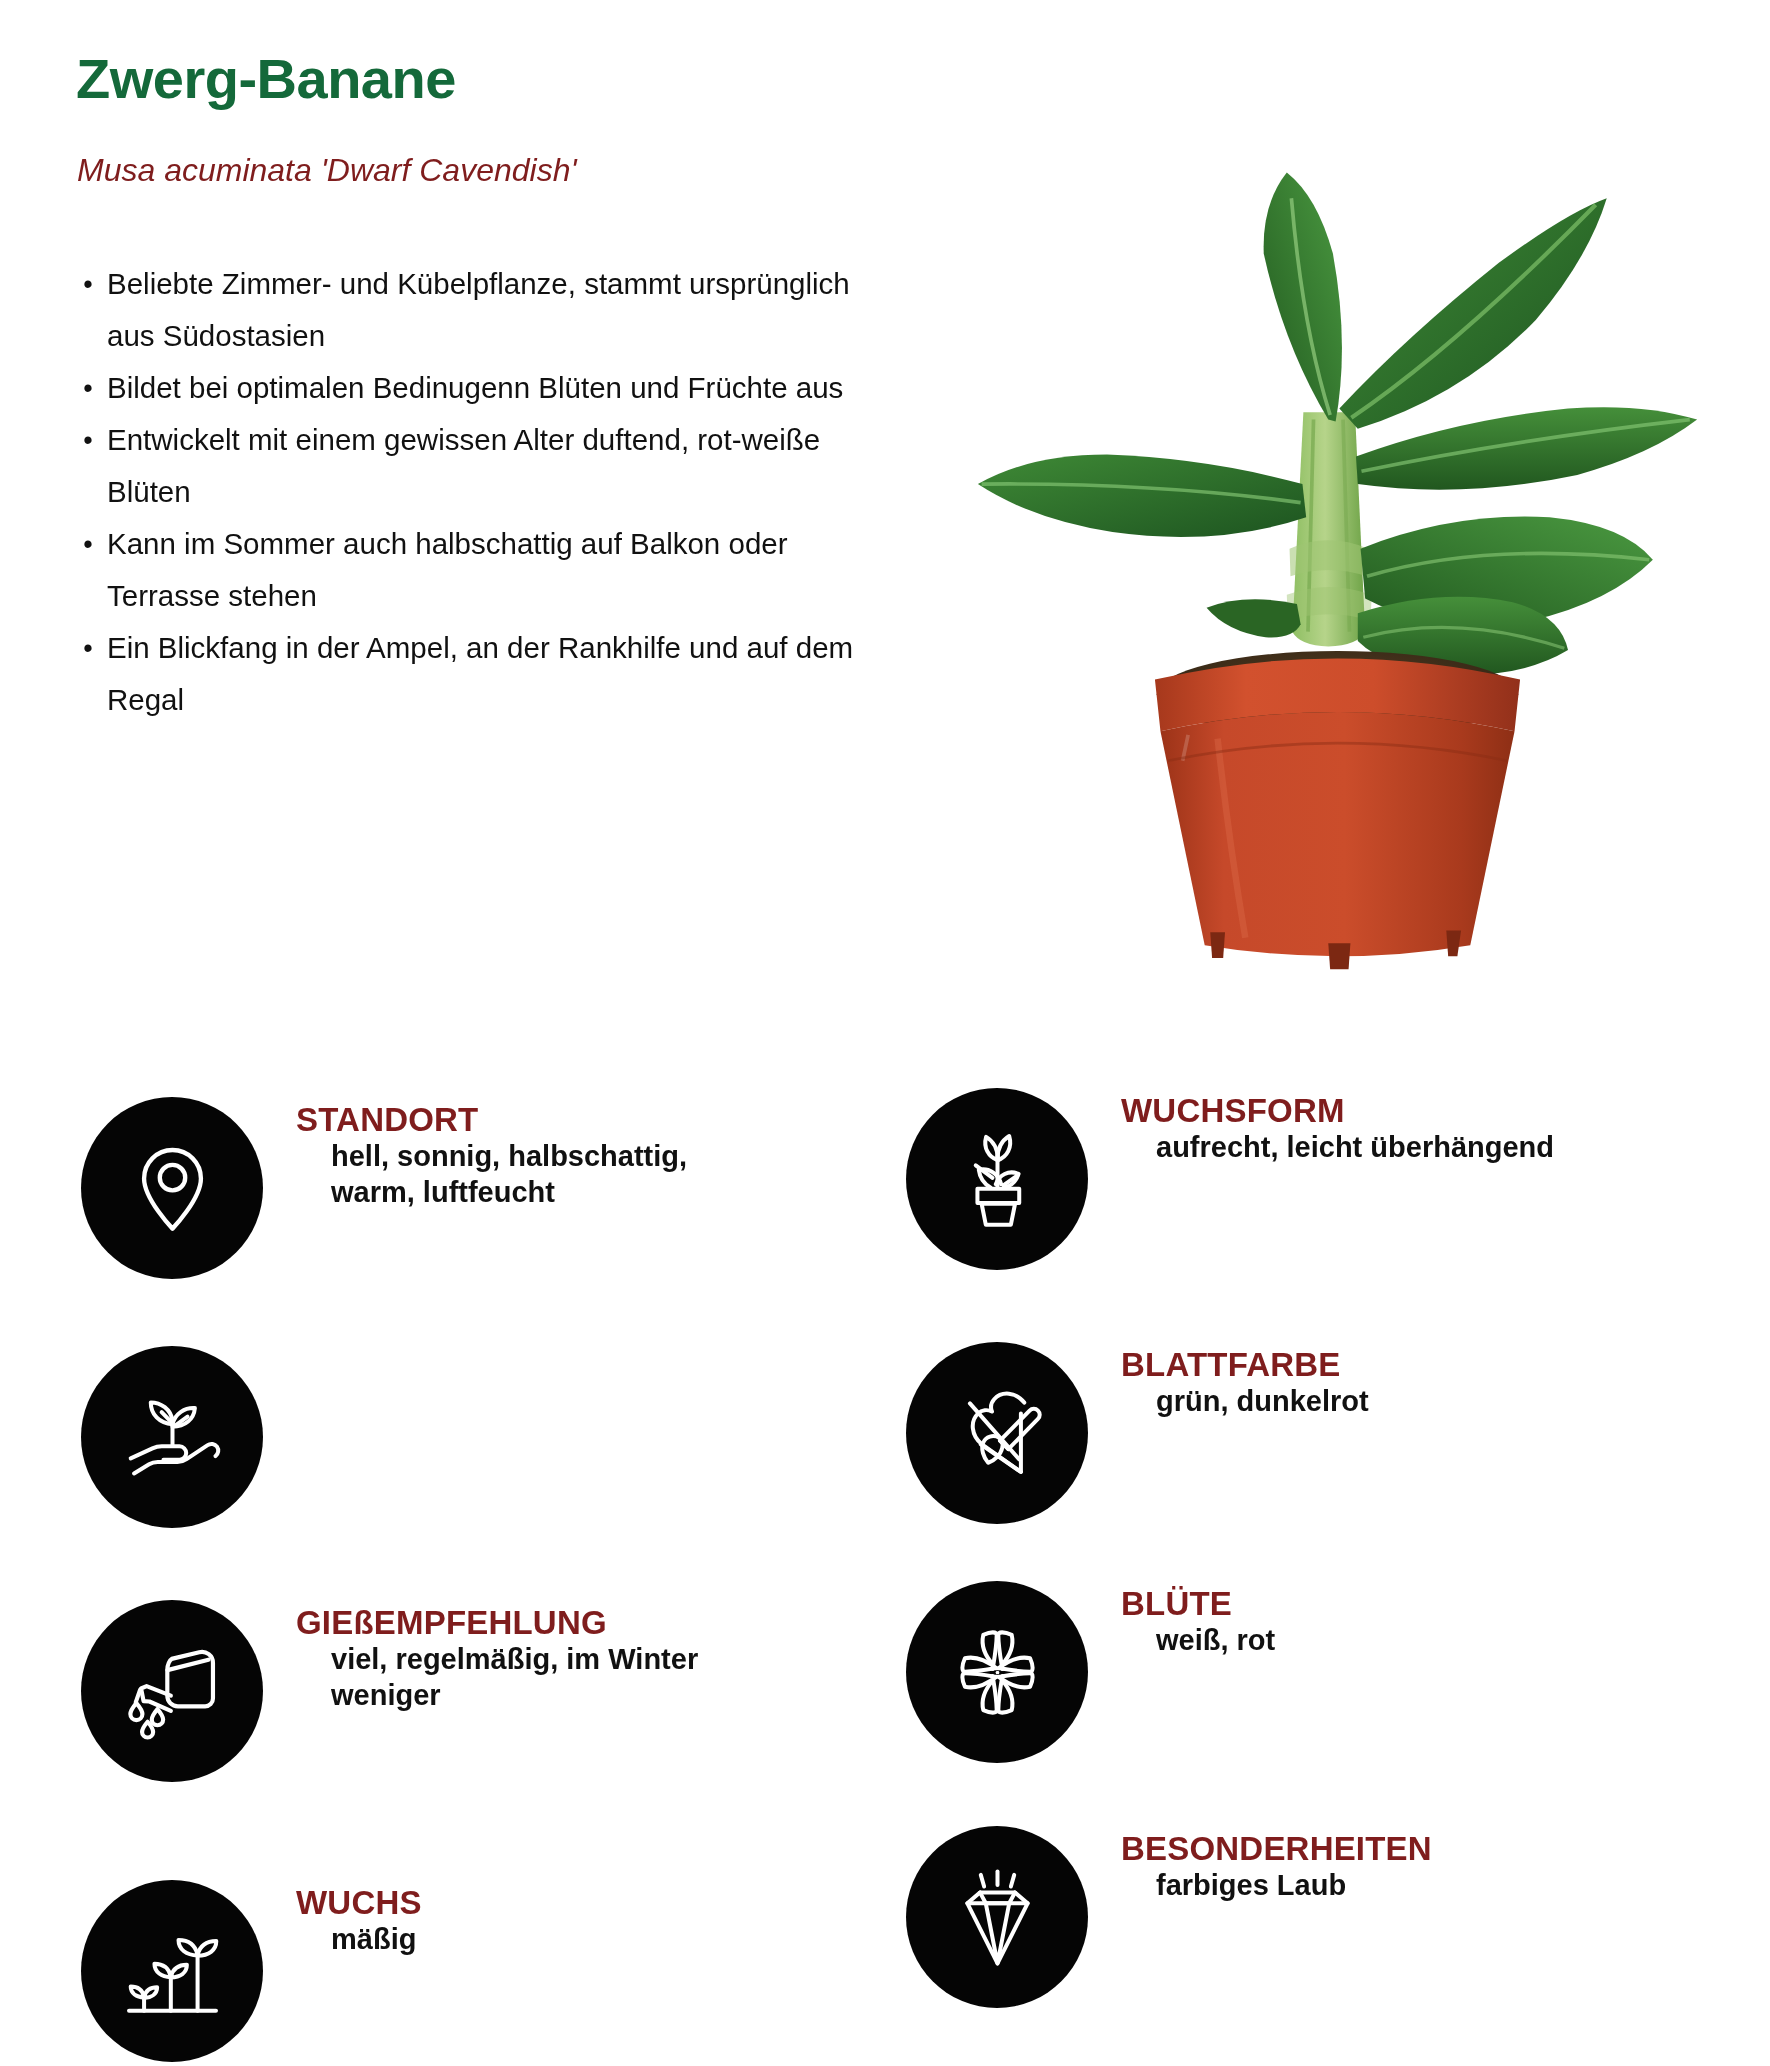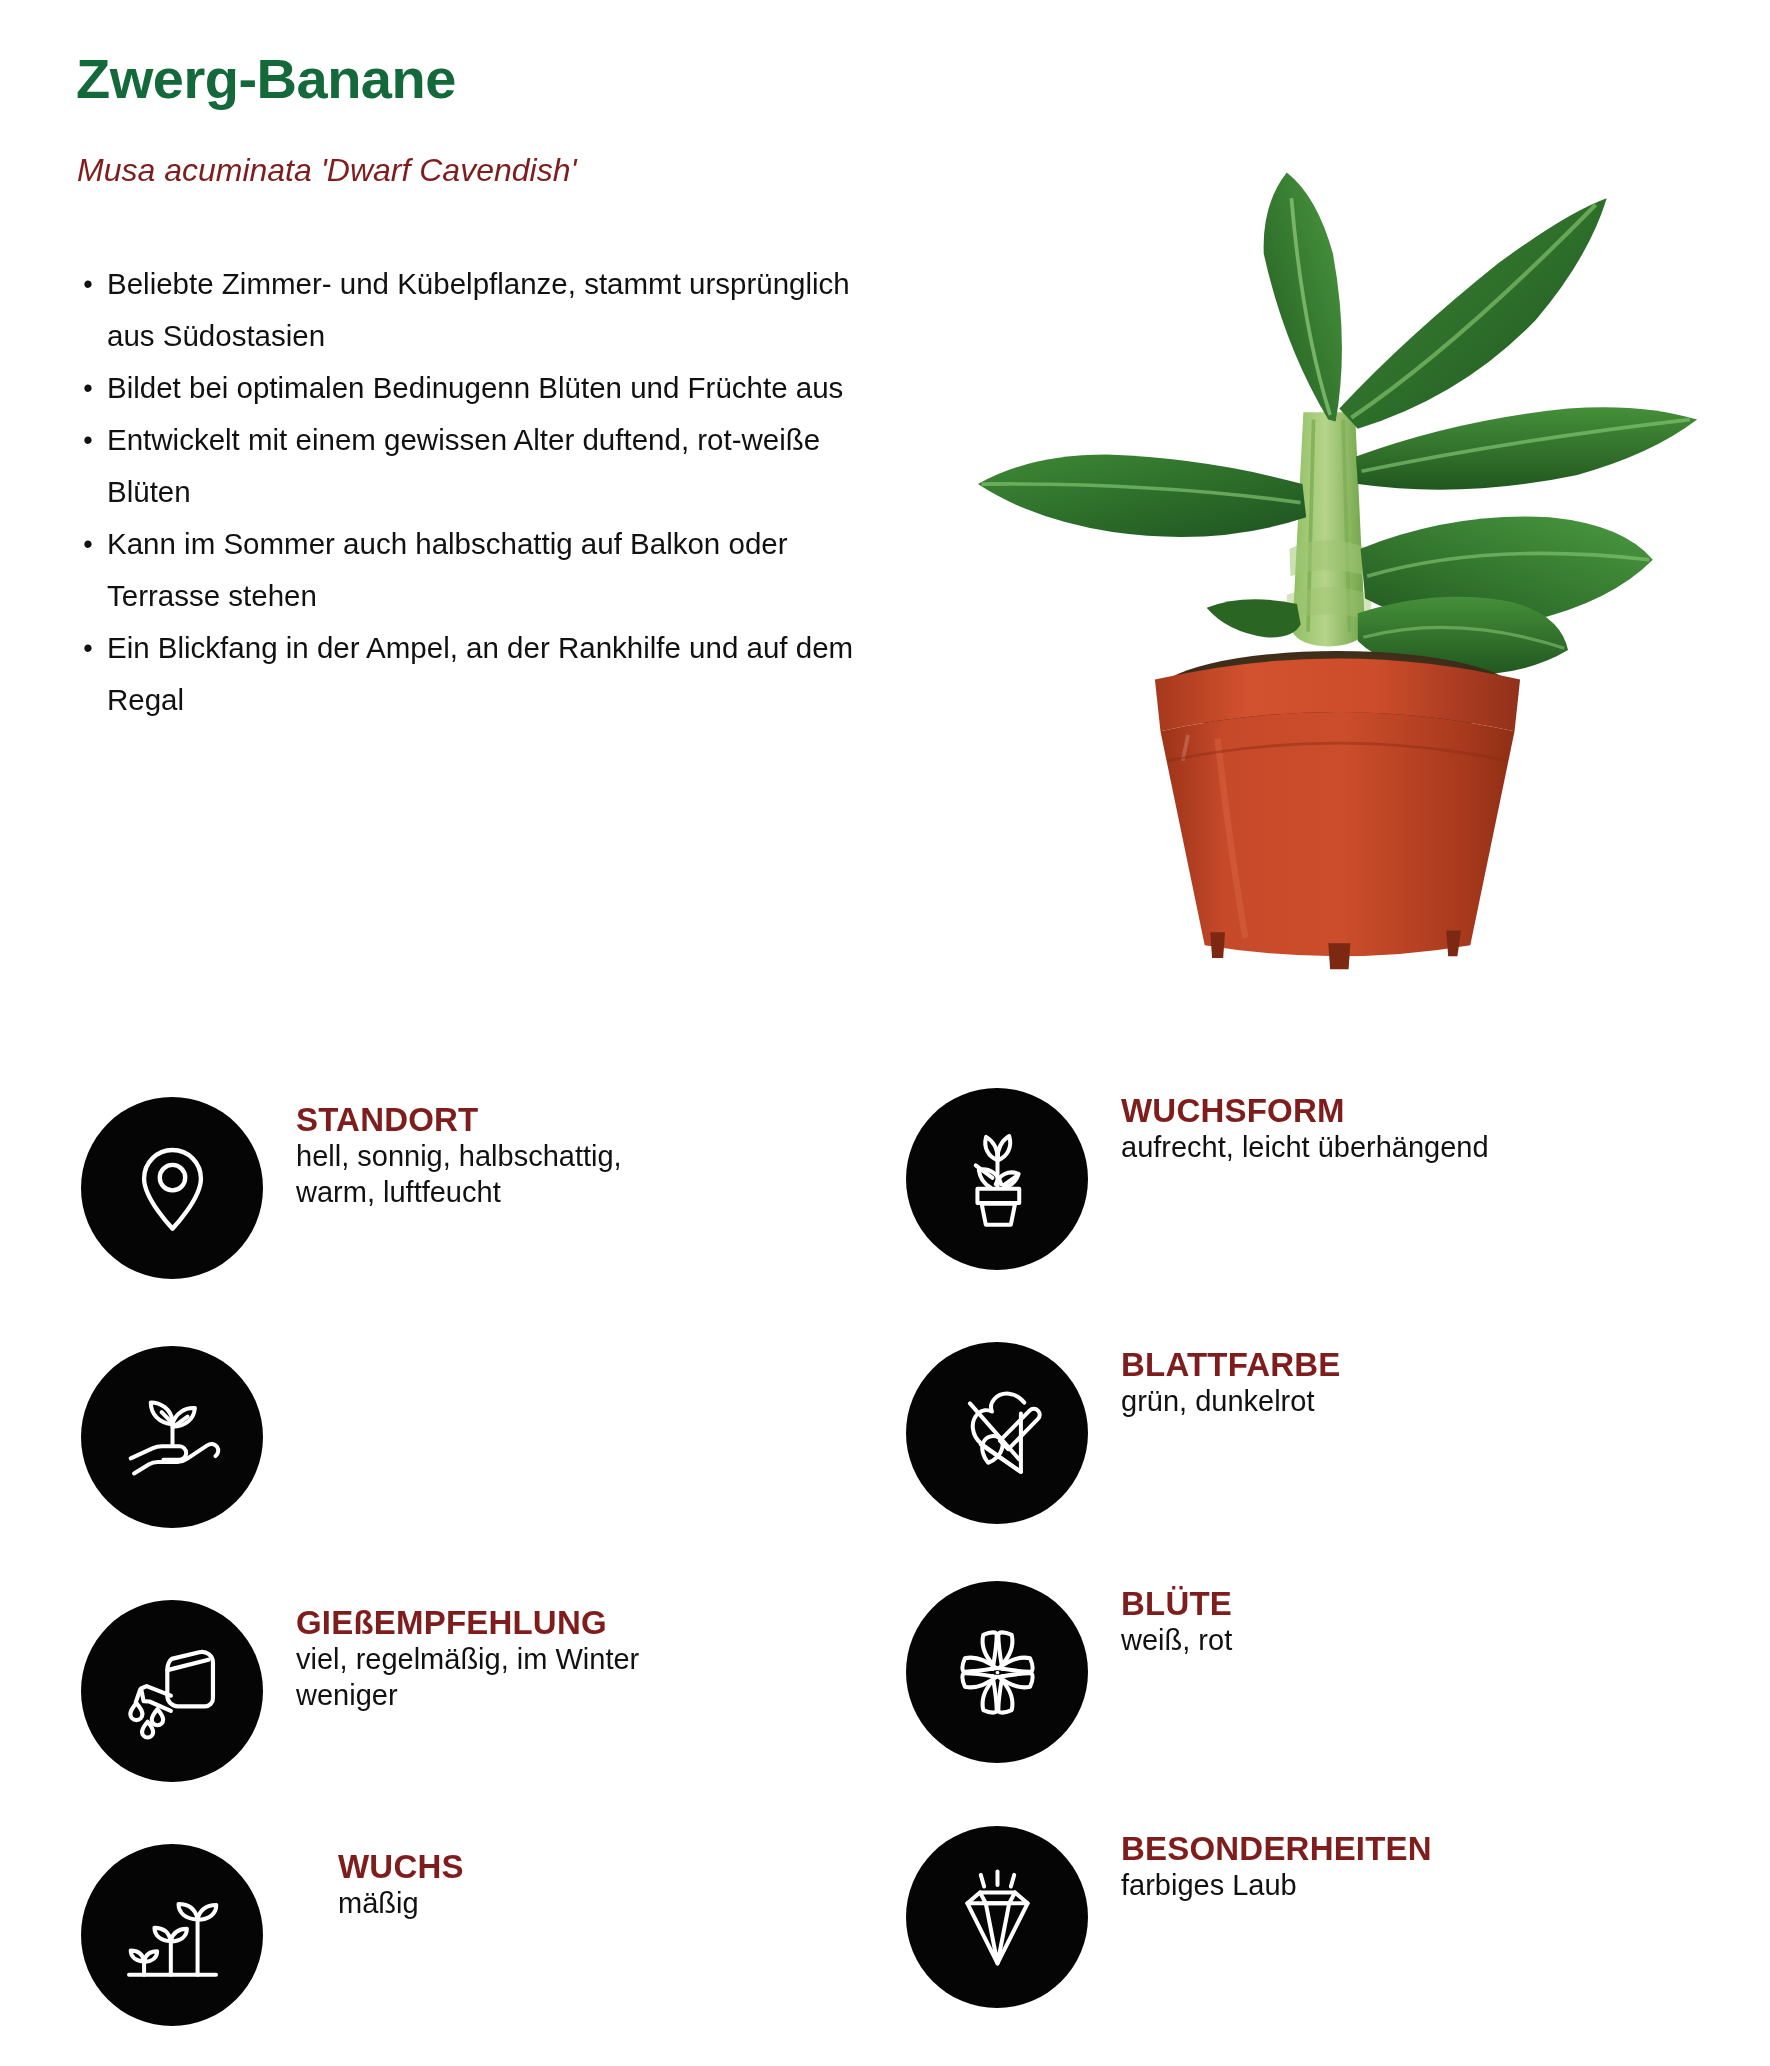--- a/index.html
+++ b/index.html
@@ -51,21 +51,21 @@
     border-radius: 50%; background: #050505;
     display: flex; align-items: center; justify-content: center;
   }
   .fact-badge svg { width: 107px; height: 107px; display:block; }
   .fact-body { padding-left: 33px; padding-top: 3.7px; }
   .fact-label {
     font-size: 33px; font-weight: 700; letter-spacing: 0.2px;
     color: #7f1d1d; line-height: 37px; white-space: nowrap;
   }
   .fact-value {
-    font-size: 29px; font-weight: 400; color: #111; line-height: 36px;
+    font-size: 29px; font-weight: 700; color: #111; line-height: 36px; margin-left: 35px;
   }
   .fact-value .ln { display: block; white-space: nowrap; }
 </style>
 </head>
 <body>
 
 <div class="page">
 
   <div class="title">Zwerg-Banane</div>
   <div class="subtitle">Musa acuminata 'Dwarf Cavendish'</div>
@@ -234,21 +234,21 @@
         </div>
         <div class="fact-body">
           <div class="fact-label">GIEßEMPFEHLUNG</div>
           <div class="fact-value">
             <span class="ln">viel, regelmäßig, im Winter</span>
             <span class="ln">weniger</span>
           </div>
         </div>
       </div>
 
-      <div class="fact-item" style="top:756px;left:0;gap:42px;">
+      <div class="fact-item" style="top:792px;left:0;">
         <div class="fact-badge">
           <svg viewBox="0 0 64 64" fill="none" stroke="#fff" stroke-width="2.4" stroke-linecap="round" stroke-linejoin="round">
             <path d="M6 55.5h52"></path>
             <path d="M15 55.5v-9"></path>
             <path d="M15 47c-1-4-4-6-8-6 0 4 3.4 6.3 8 6.5z"></path>
             <path d="M15 47.2c1-3.8 4-5.8 7.8-5.8-0 4-3.3 6.2-7.8 6.4z"></path>
             <path d="M31 55.5V34"></path>
             <path d="M31 35c-1.2-5-4.8-7.6-9.8-7.6 0 5 4.2 7.8 9.8 8z"></path>
             <path d="M31 35.2c1.2-4.8 4.8-7.2 9.6-7.2 0 4.8-4 7.4-9.6 7.6z"></path>
             <path d="M47 55.5V21"></path>

